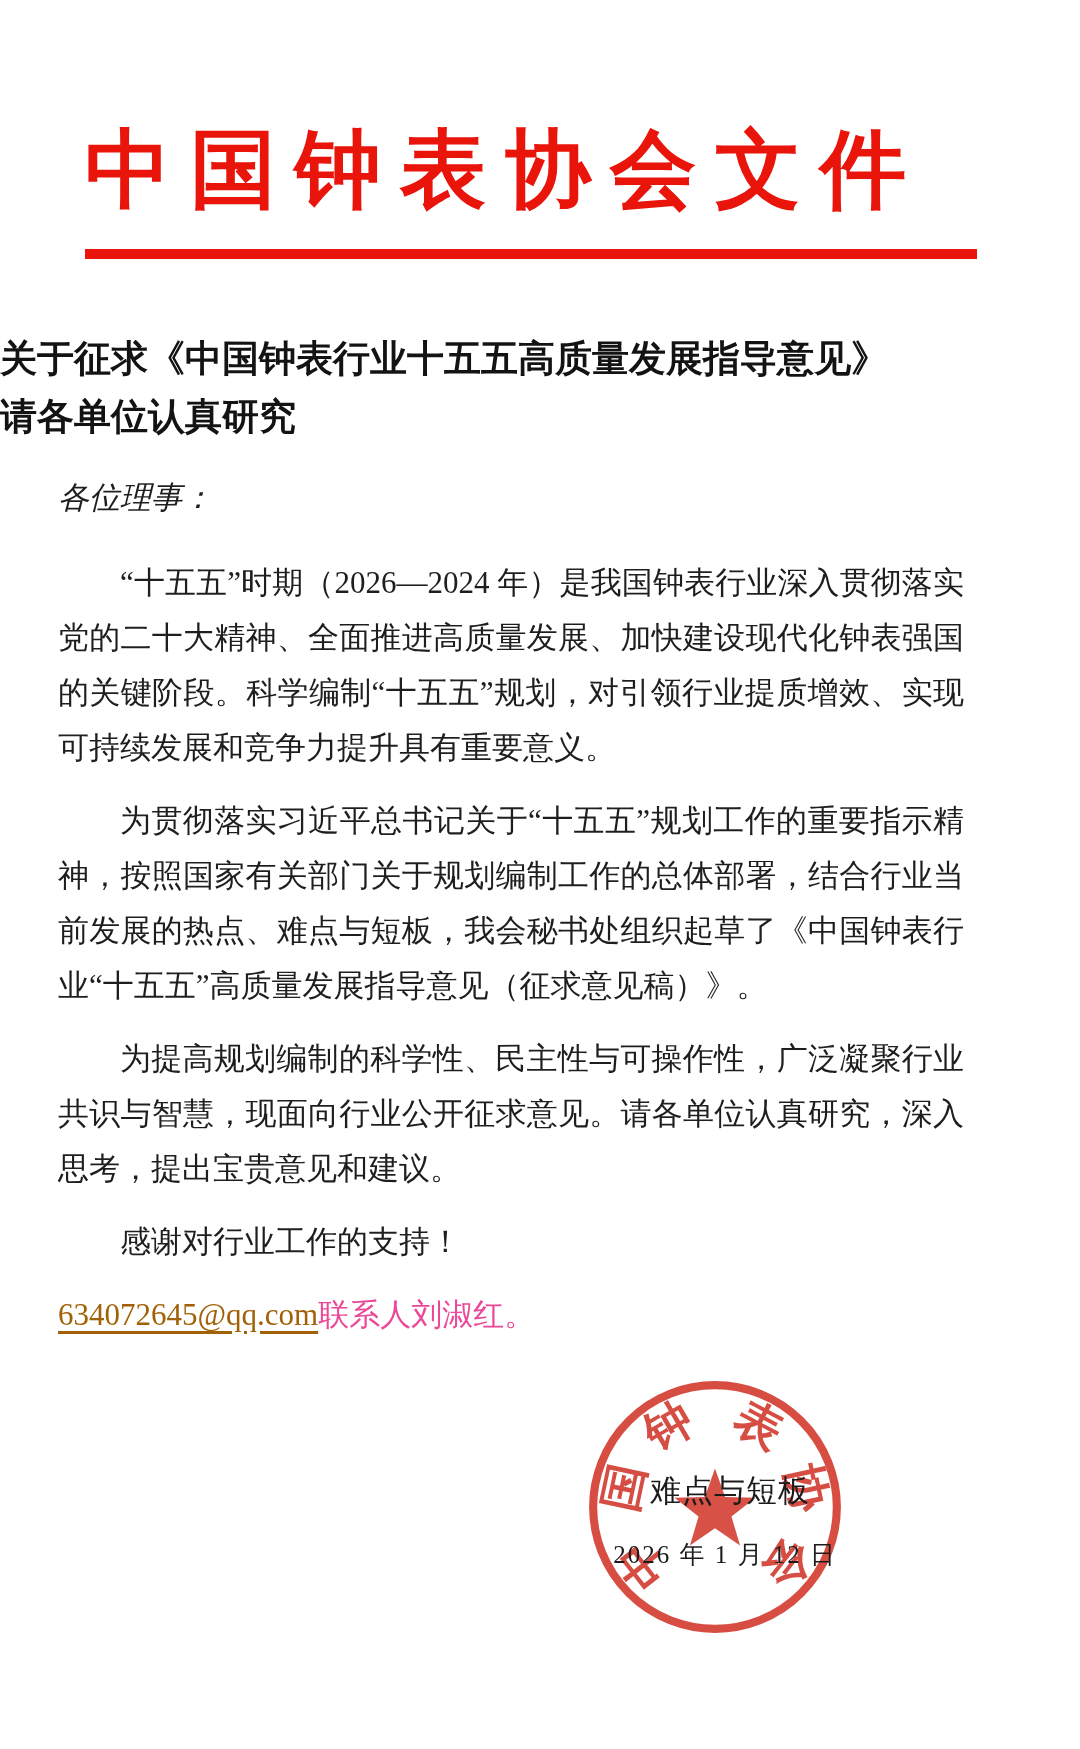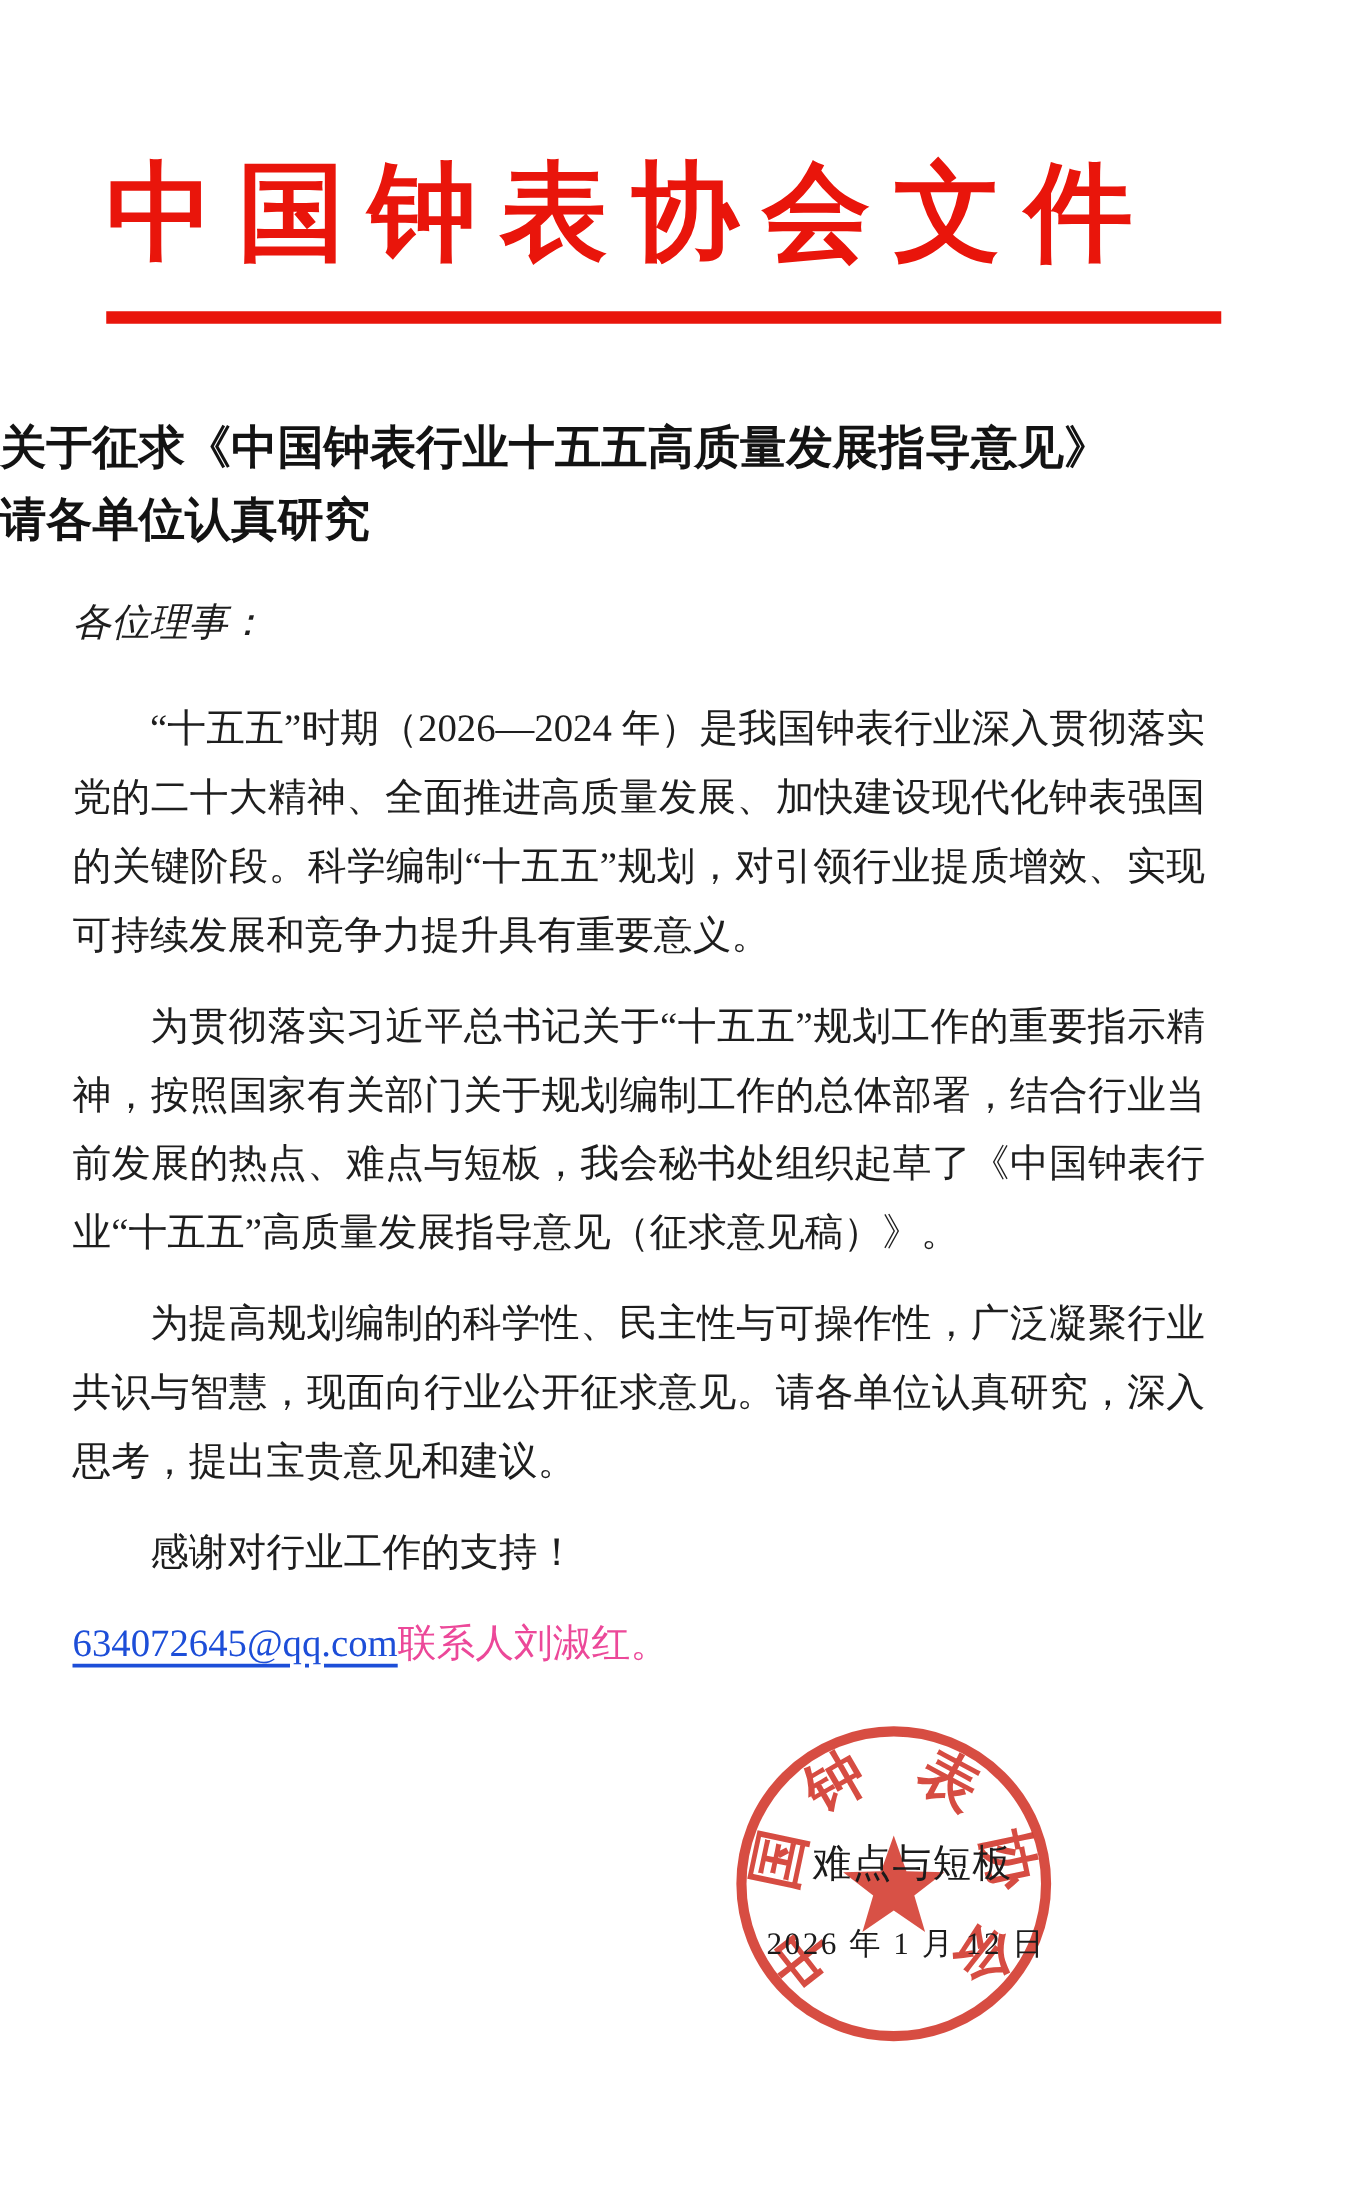--- a/index.html
+++ b/index.html
@@ -37,21 +37,21 @@
     color:#1e1e1e;
   }
   .salutation { text-indent:0;font-style:italic; }
   .body-text p { text-indent:2em; margin:0 0 18px 0; }
   .body-text p.first-para { margin-top:30px; }
   .body-text p.thanks { margin-bottom:18px; }
   .email-block { margin-top:0; }
   .email-intro { text-indent:2em; }
   .email-line { text-indent:0; }
   a.email-link {
-    color:#1d4ed8;
+    color:#a16207;
     text-decoration:underline;
     text-underline-offset:6px;
     font-family:Liberation Serif, serif;
   }
   .email-contact { margin-left:0; color:#ec4899; }
   .seal {
     position:absolute; left:583px; top:1375px;
     width:264px; height:264px;
     opacity:0.93;
   }

